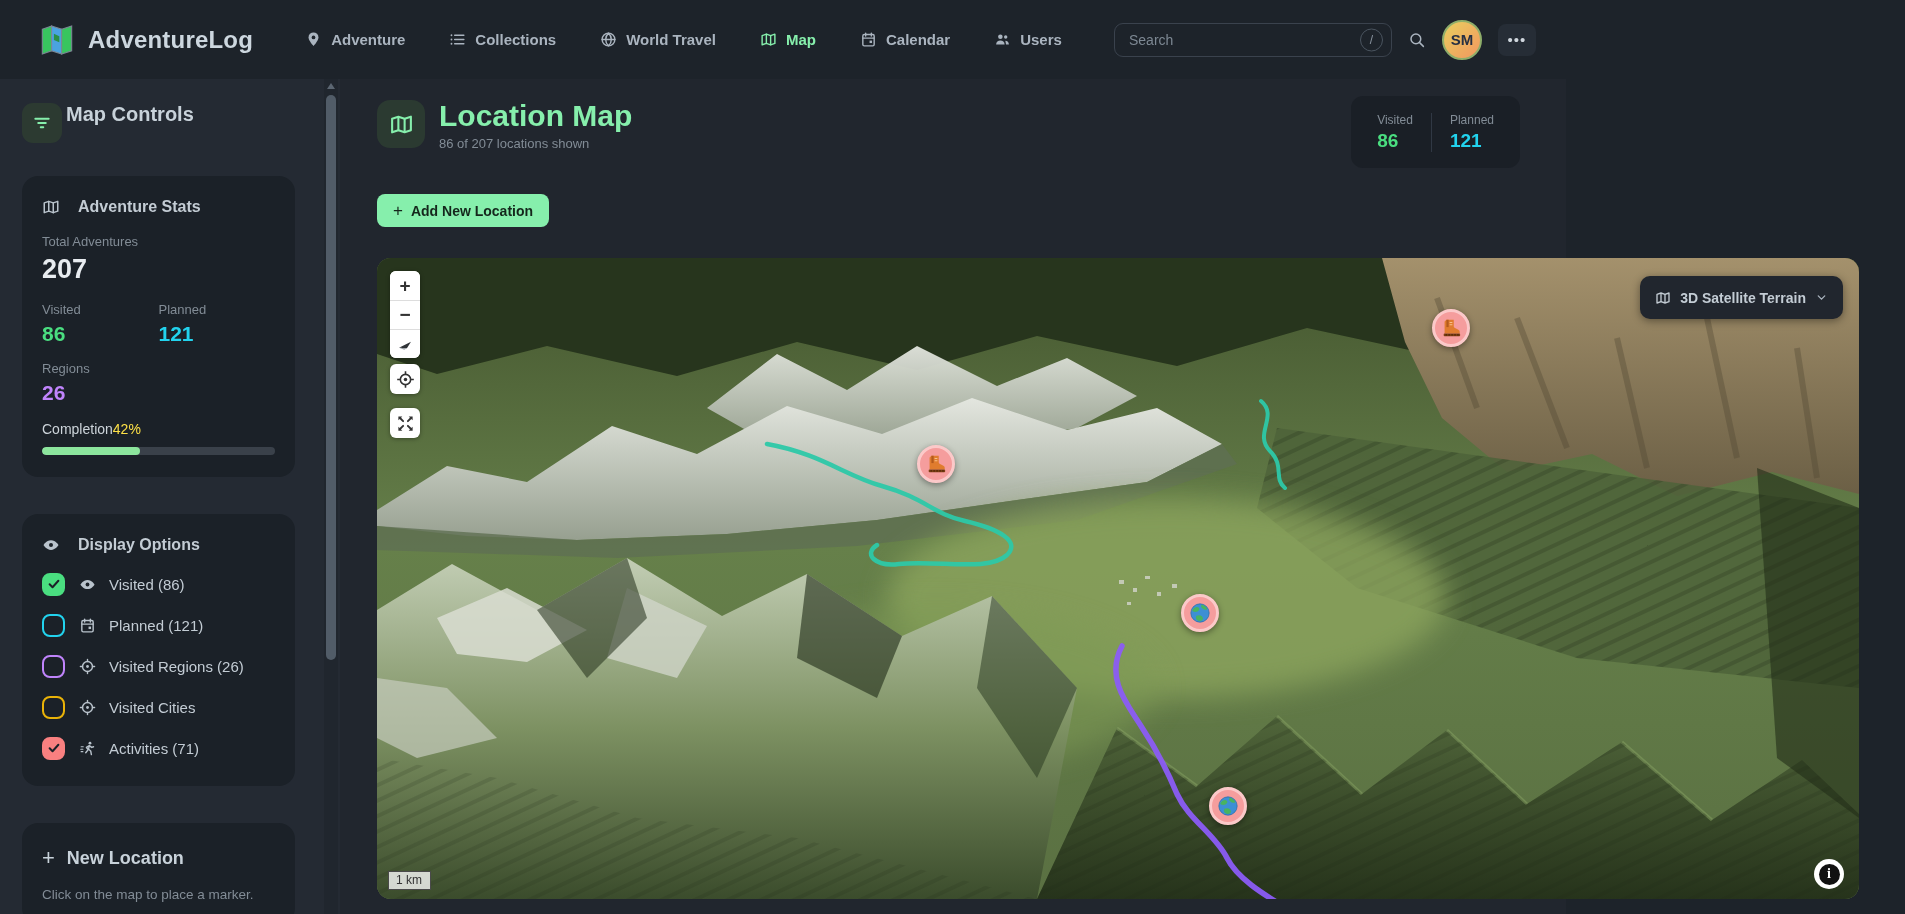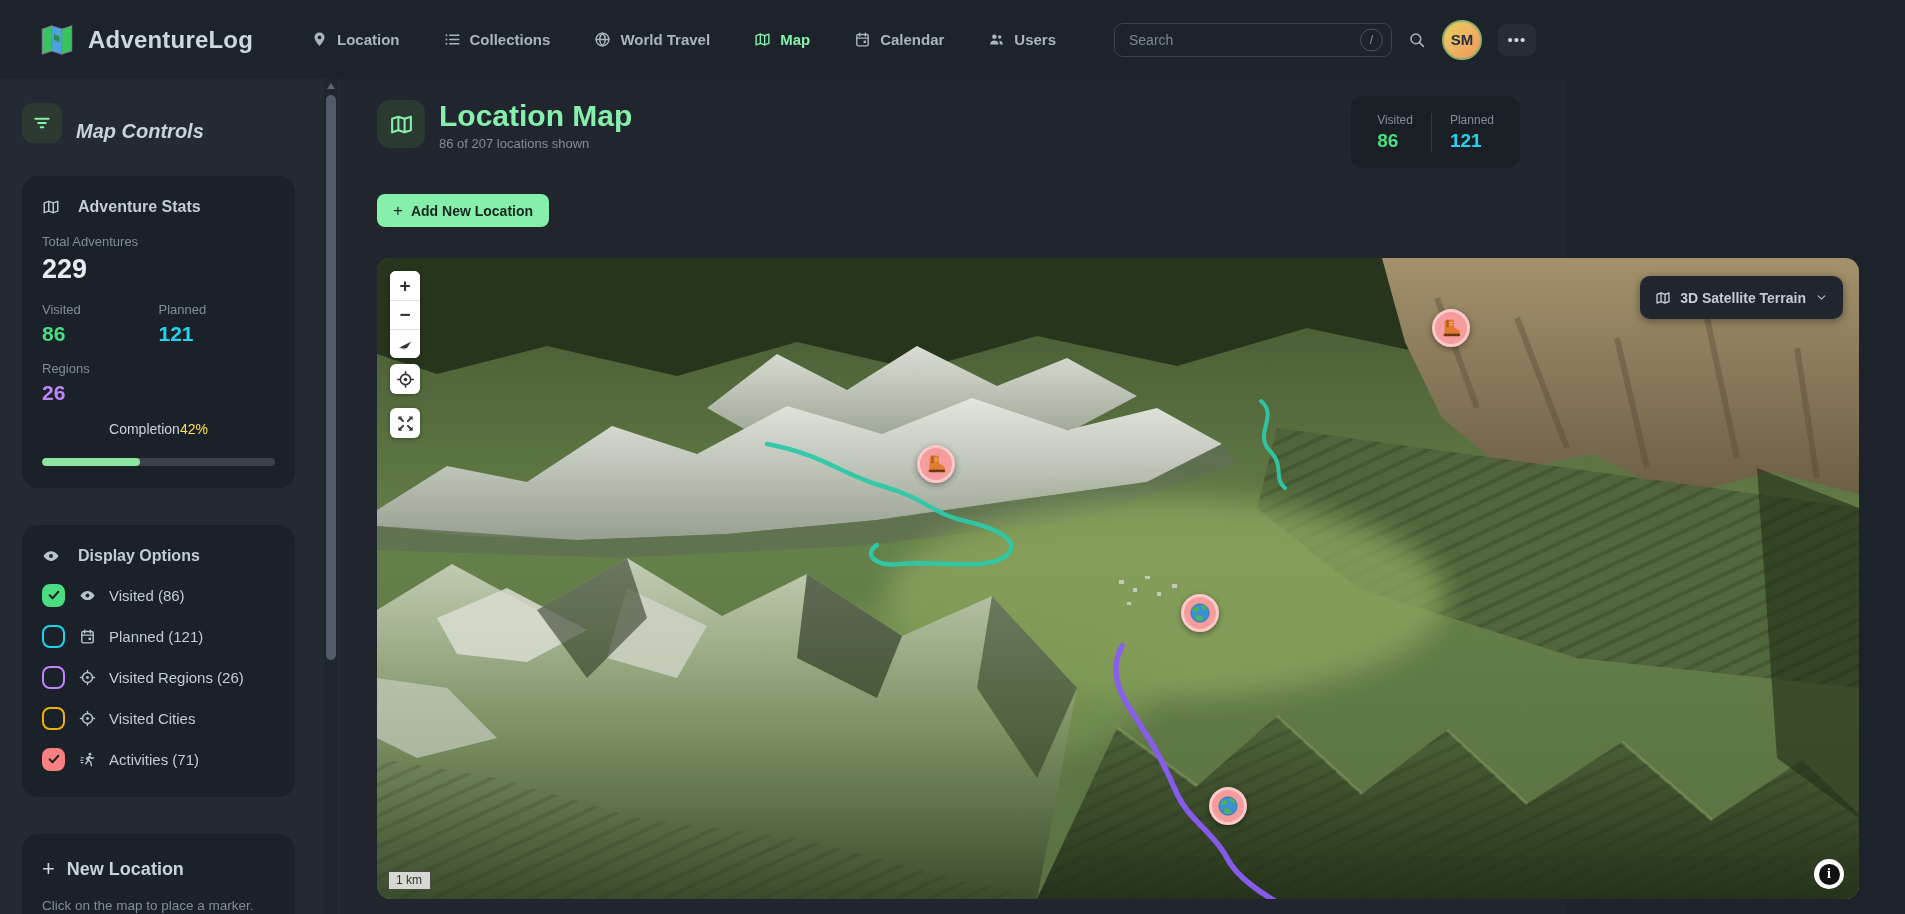--- a/index.html
+++ b/index.html
@@ -34,36 +34,36 @@
             border:2px solid #8fae6a; display:flex; align-items:center; justify-content:center;
             font-weight:700; font-size:15px; color:#273043; cursor:pointer; }
   .dots-btn { width:38px; height:32px; border-radius:8px; background:#262d36; border:none;
               color:#cfd6dd; font-size:15px; letter-spacing:1px; cursor:pointer; }
 
   
   .body-row { flex:1; display:flex; min-height:0; }
 
   
   .sidebar { width:340px; flex:0 0 340px; background:#242a33; position:relative; padding:24px 0 0 22px; }
-  .sb-header { display:flex; align-items:flex-end; gap:14px; margin-bottom:33px;font-style:italic; }
+  .sb-header { display:flex; align-items:flex-start; gap:4px; margin-bottom:33px; }
   .sb-header-icon { width:40px; height:40px; border-radius:11px; background:#2c3a31;
                     display:flex; align-items:center; justify-content:center; }
   .sb-header-icon svg { width:20px; height:20px; stroke:#86efac; stroke-width:2.4; stroke-linecap:round; fill:none; }
   .sb-title { font-size:20px; font-weight:700; color:#c8d2da; }
   .card { width:273px; background:#1b2128; border-radius:16px; padding:22px 20px; margin-bottom:37px; }
   .card-head { display:flex; align-items:center; gap:18px; font-size:16px; font-weight:700;
                color:#c3ccd4; margin-bottom:18px; }
   .card-head svg { width:18px; height:18px; stroke:#b9c3cc; fill:none; stroke-width:2; stroke-linecap:round; stroke-linejoin:round; }
   .stat-label { font-size:13px; color:#828c96; margin-bottom:5px; }
   .stat-big { font-size:27px; font-weight:800; color:#e8ecf0; margin-bottom:17px; }
   .stat-grid { display:grid; grid-template-columns:1fr 1fr; row-gap:15px; margin-bottom:16px; }
   .stat-num { font-size:21px; font-weight:800; }
   .c-green { color:#4ade80; } .c-cyan { color:#22d3ee; } .c-purple { color:#c084fc; }
-  .completion-row { display:flex; justify-content:center; align-items:center;
-                    font-size:14px; color:#cdd4da; margin:4px 0 21px; }
+  .completion-row { display:flex; justify-content:flex-start; align-items:center;
+                    font-size:14px; color:#cdd4da; margin:4px 0 10px; }
   .completion-row .pct { color:#fde047; }
   .progress-track { height:8px; border-radius:4px; background:#3a414a; overflow:hidden; }
   .progress-fill { height:100%; border-radius:4px; background:#8ce59d; }
 
   .opt-row { display:flex; align-items:center; gap:13px; margin-bottom:17px; height:24px; cursor:pointer;text-align:right; }
   .opt-row:last-child { margin-bottom:4px; }
   .cb { width:23px; height:23px; border-radius:8px; border:2px solid #888; background:transparent;
         display:flex; align-items:center; justify-content:center; flex:0 0 23px; }
   .cb svg { width:14px; height:14px; stroke:#1b2128; stroke-width:3.4; fill:none;
             stroke-linecap:round; stroke-linejoin:round; display:none; }
@@ -153,21 +153,21 @@
       </svg>
       <span class="brand-title">AdventureLog</span>
     </div>
 
     <div class="nav-center">
       <a class="nav-item">
         <svg viewBox="0 0 24 24">
             <path d="M12 21s-7-7.6-7-12a7 7 0 0 1 14 0c0 4.4-7 12-7 12z" fill="#aab4bf" stroke="none"></path>
             <circle cx="12" cy="9" r="2.6" fill="#1d232a" stroke="none"></circle>
           </svg>
-        <span>Location</span>
+        <span>Adventure</span>
       </a>
       <a class="nav-item">
         <svg viewBox="0 0 24 24">
             <path d="M8 6h13M8 12h13M8 18h13"></path>
             <circle cx="3.5" cy="6" r="1.3" fill="#aab4bf" stroke="none"></circle>
             <circle cx="3.5" cy="12" r="1.3" fill="#aab4bf" stroke="none"></circle>
             <circle cx="3.5" cy="18" r="1.3" fill="#aab4bf" stroke="none"></circle>
           </svg>
         <span>Collections</span>
       </a>
@@ -234,21 +234,21 @@
 
       <div class="card">
         <div class="card-head">
           <svg viewBox="0 0 24 24">
               <path d="M3 6.5 L9 4.5 L15 6.5 L21 4.5 V17.5 L15 19.5 L9 17.5 L3 19.5 Z"></path>
               <path d="M9 4.5v13M15 6.5v13"></path>
             </svg>
           <span>Adventure Stats</span>
         </div>
         <div class="stat-label">Total Adventures</div>
-        <div class="stat-big">229</div>
+        <div class="stat-big">207</div>
         <div class="stat-grid">
           <div>
             <div class="stat-label">Visited</div>
             <div class="stat-num c-green">86</div>
           </div>
           <div>
             <div class="stat-label">Planned</div>
             <div class="stat-num c-cyan">121</div>
           </div>
           <div>

